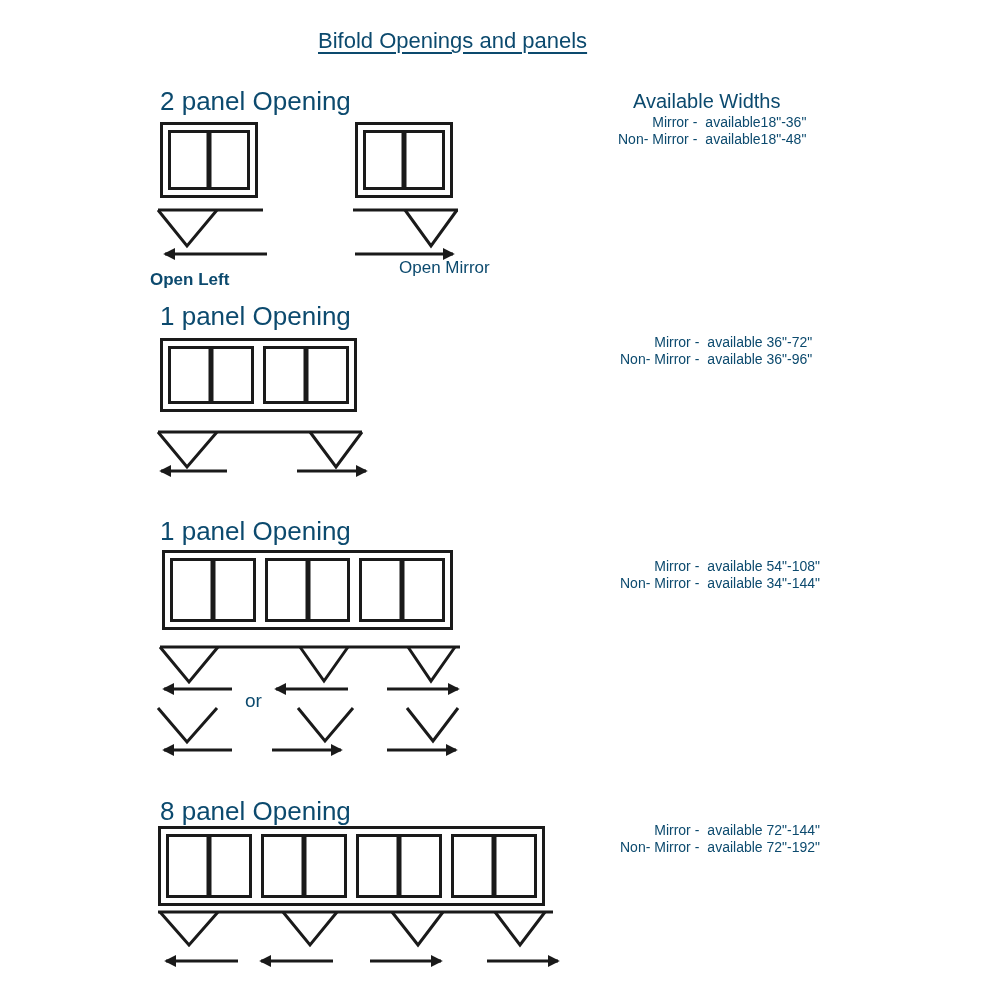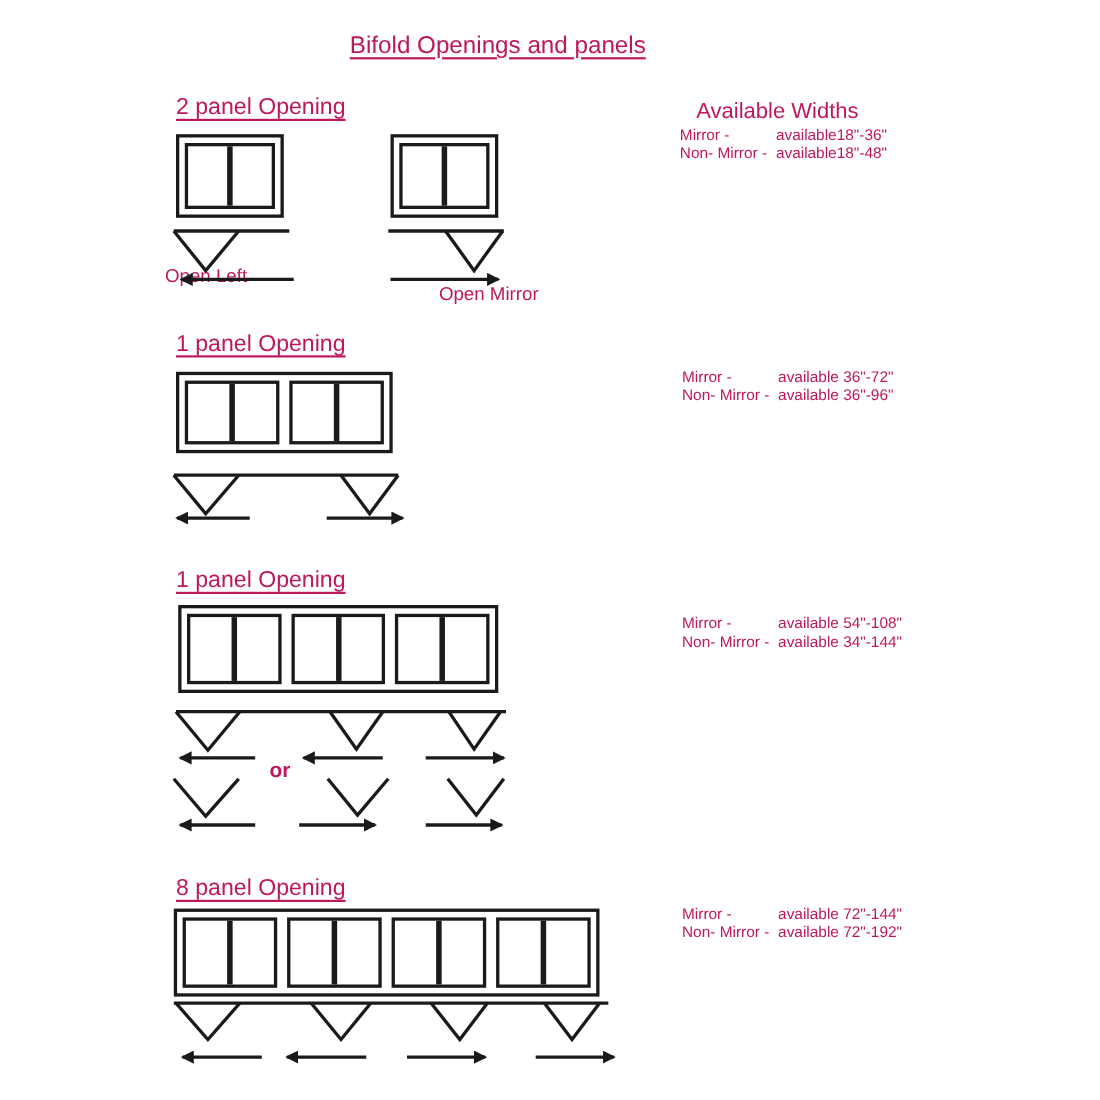--- a/index.html
+++ b/index.html
@@ -1,28 +1,28 @@
 <!DOCTYPE html>
 <html><head>
 <meta charset="utf-8">
 <style>
   html,body{margin:0;padding:0;background:#fff;}
   .page{
     position:relative;width:1000px;height:1000px;background:#ffffff;
-    font-family:"Liberation Sans", sans-serif;color:#be185d;overflow:hidden;
+    font-family:"Liberation Sans", sans-serif;color:#0c4a6e;overflow:hidden;
   }
   .txt{position:absolute;white-space:nowrap;}
   .title{font-size:22px;text-decoration:underline;text-underline-offset:4px;}
-  .section-heading{font-size:21px;text-decoration:underline;text-underline-offset:4px;}
+  .section-heading{font-size:26px;text-underline-offset:4px;}
   .dir-label{font-size:17px;}
   .or-label{font-size:19px;}
   .aw-heading{font-size:20px;}
   .aw-table{position:absolute;display:table;font-size:14px;line-height:17px;}
   .aw-row{display:table-row;}
-  .aw-label{display:table-cell;padding-right:8px;white-space:nowrap;}
+  .aw-label{display:table-cell;padding-right:8px;white-space:nowrap;text-align:right;}
   .aw-value{display:table-cell;white-space:nowrap;}
   .door-opening{
     position:absolute;box-sizing:border-box;border:3px solid #1a1a1a;
     display:flex;gap:9px;padding:5px;background:#fff;
   }
   .door-unit{flex:1;border:3px solid #1a1a1a;position:relative;background:#fff;}
   .panel-divider{
     position:absolute;left:50%;top:0;transform:translateX(-50%);
     width:5px;height:100%;background:#1a1a1a;
   }
@@ -41,21 +41,21 @@
     <div class="door-unit">
         <div class="panel-divider"></div>
       </div>
   </div>
   <div class="door-opening" style="left:355px;top:122px;width:98px;height:76px;">
     <div class="door-unit">
         <div class="panel-divider"></div>
       </div>
   </div>
 
-  <div class="txt dir-label" style="left:150px;top:241px;">Open Left</div>
+  <div class="txt dir-label" style="left:150px;top:270px;font-weight:bold;">Open Left</div>
   <div class="txt dir-label" style="left:399px;top:258px;">Open Mirror</div>
 
   <div class="txt section-heading" style="left:160px;top:301px;">1 panel Opening</div>
 
   <div class="door-opening" style="left:160px;top:338px;width:197px;height:74px;">
     <div class="door-unit">
         <div class="panel-divider"></div>
       </div>
     <div class="door-unit">
         <div class="panel-divider"></div>
@@ -69,21 +69,21 @@
         <div class="panel-divider"></div>
       </div>
     <div class="door-unit">
         <div class="panel-divider"></div>
       </div>
     <div class="door-unit">
         <div class="panel-divider"></div>
       </div>
   </div>
 
-  <div class="txt or-label" style="left:245px;top:690px;font-weight:bold;">or</div>
+  <div class="txt or-label" style="left:245px;top:690px;">or</div>
 
   <div class="txt section-heading" style="left:160px;top:796px;">8 panel Opening</div>
 
   <div class="door-opening" style="left:158px;top:826px;width:387px;height:80px;">
     <div class="door-unit">
         <div class="panel-divider"></div>
       </div>
     <div class="door-unit">
         <div class="panel-divider"></div>
       </div>

